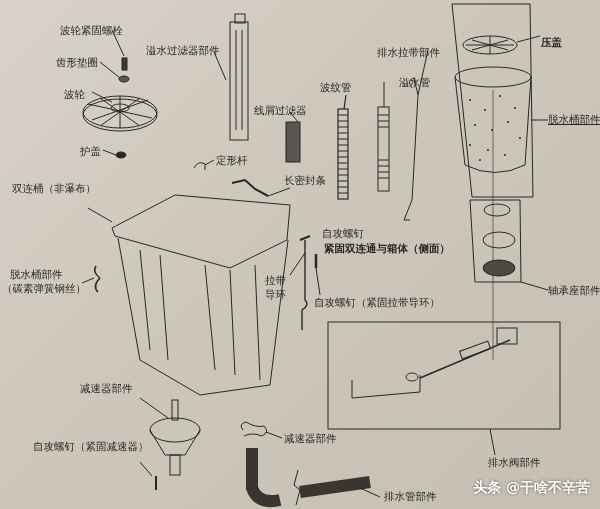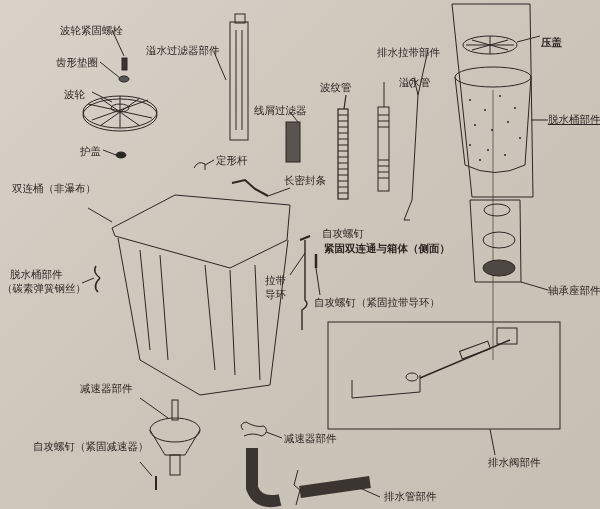--- a/index.html
+++ b/index.html
@@ -164,13 +164,14 @@
   <div class="lbl" style="left:265px;top:274px;">拉带</div>
   <div class="lbl" style="left:265px;top:288px;text-align:right;">导环</div>
   <div class="lbl" style="left:314px;top:296px;">自攻螺钉（紧固拉带导环）</div>
   <div class="lbl" style="left:548px;top:284px;">轴承座部件</div>
   <div class="lbl" style="left:80px;top:382px;">减速器部件</div>
   <div class="lbl" style="left:33px;top:440px;">自攻螺钉（紧固减速器）</div>
   <div class="lbl" style="left:284px;top:432px;">减速器部件</div>
   <div class="lbl" style="left:488px;top:456px;">排水阀部件</div>
   <div class="lbl" style="left:384px;top:490px;">排水管部件</div>
 
+  <div class="watermark">头条 @干啥不辛苦</div>
 </div>
 
 </body></html>

